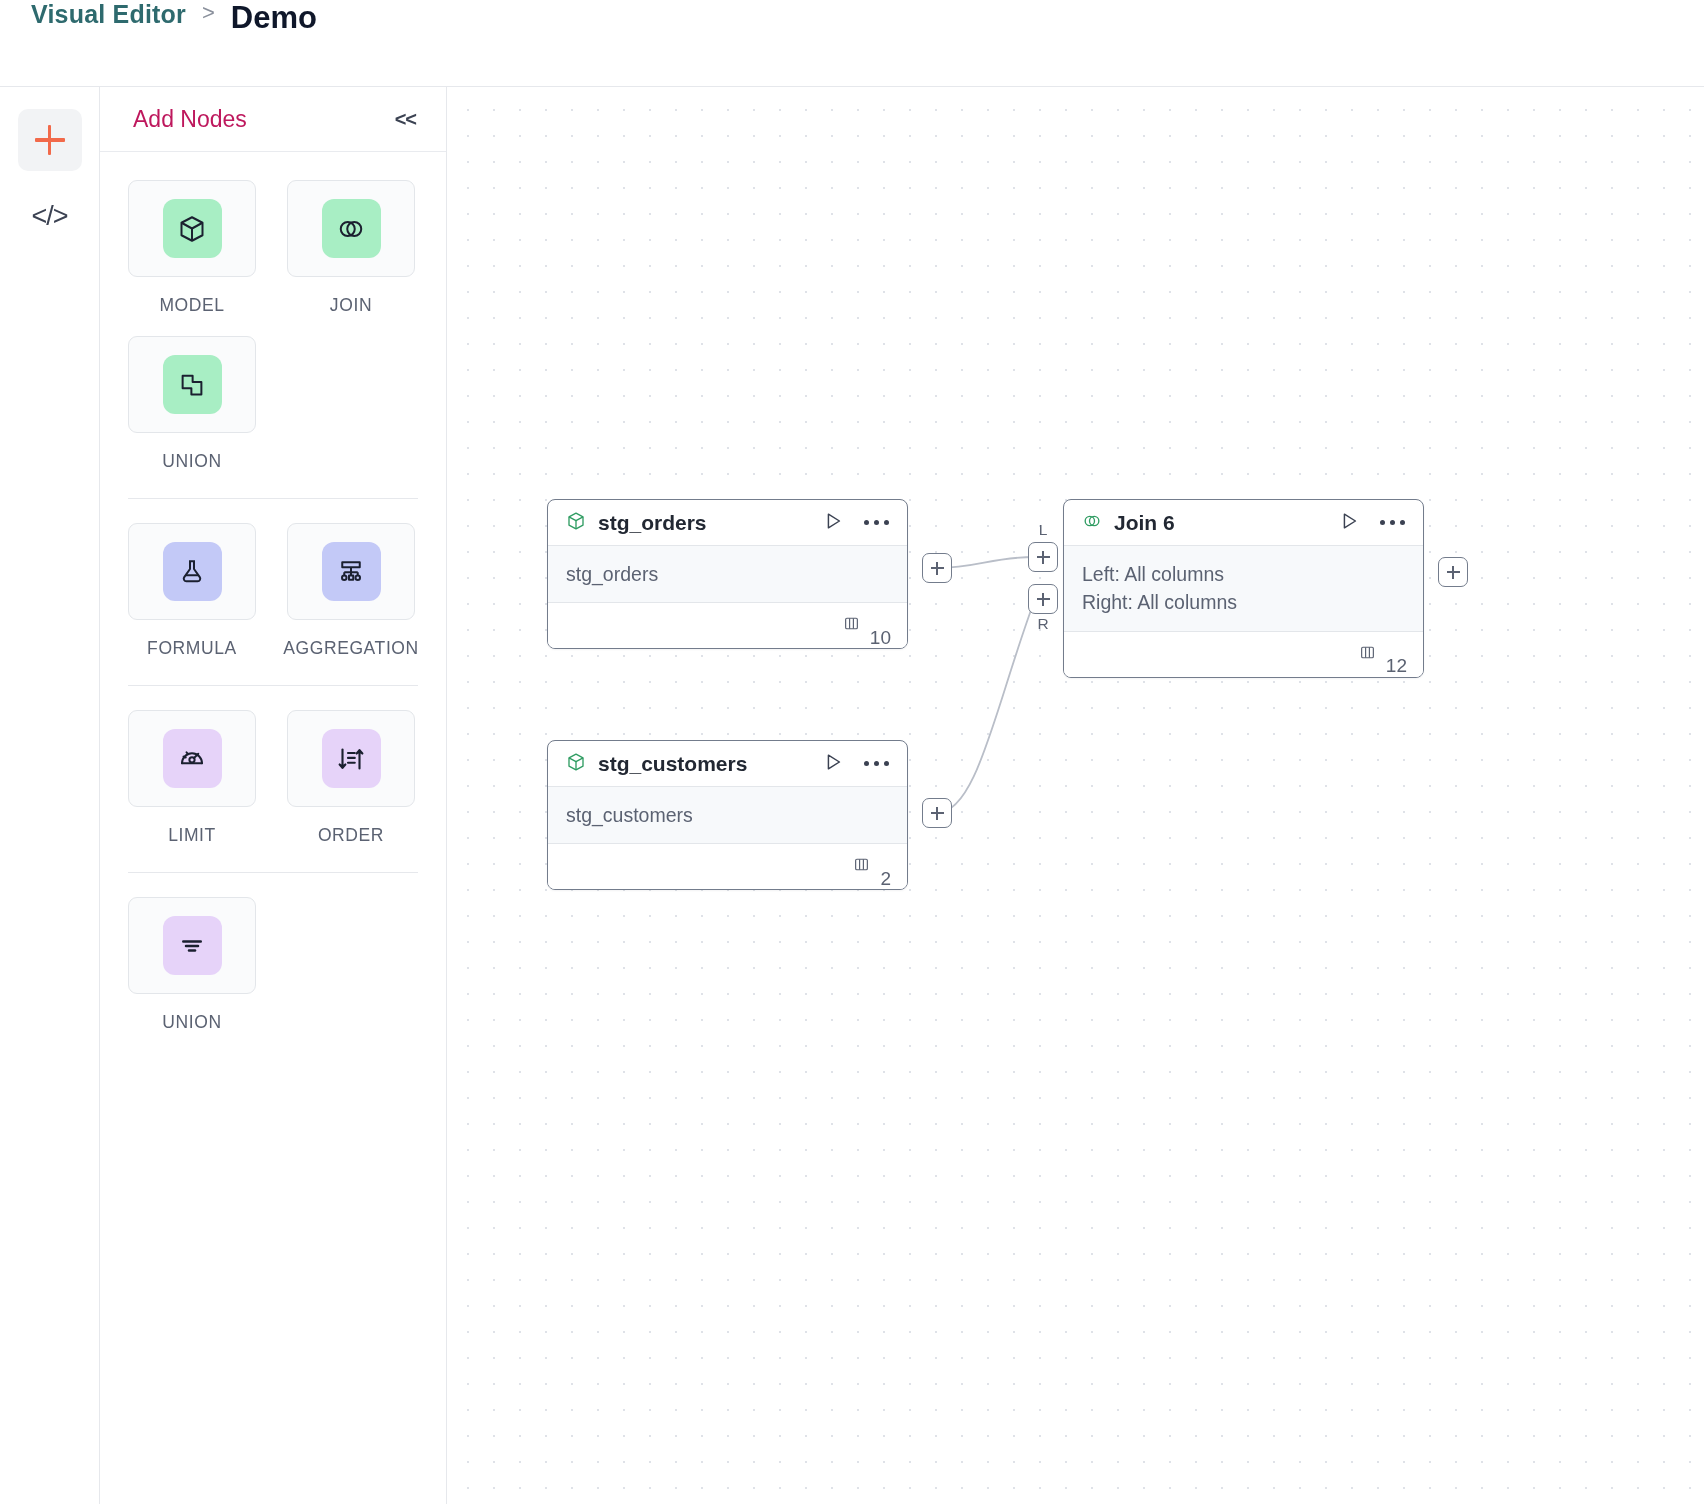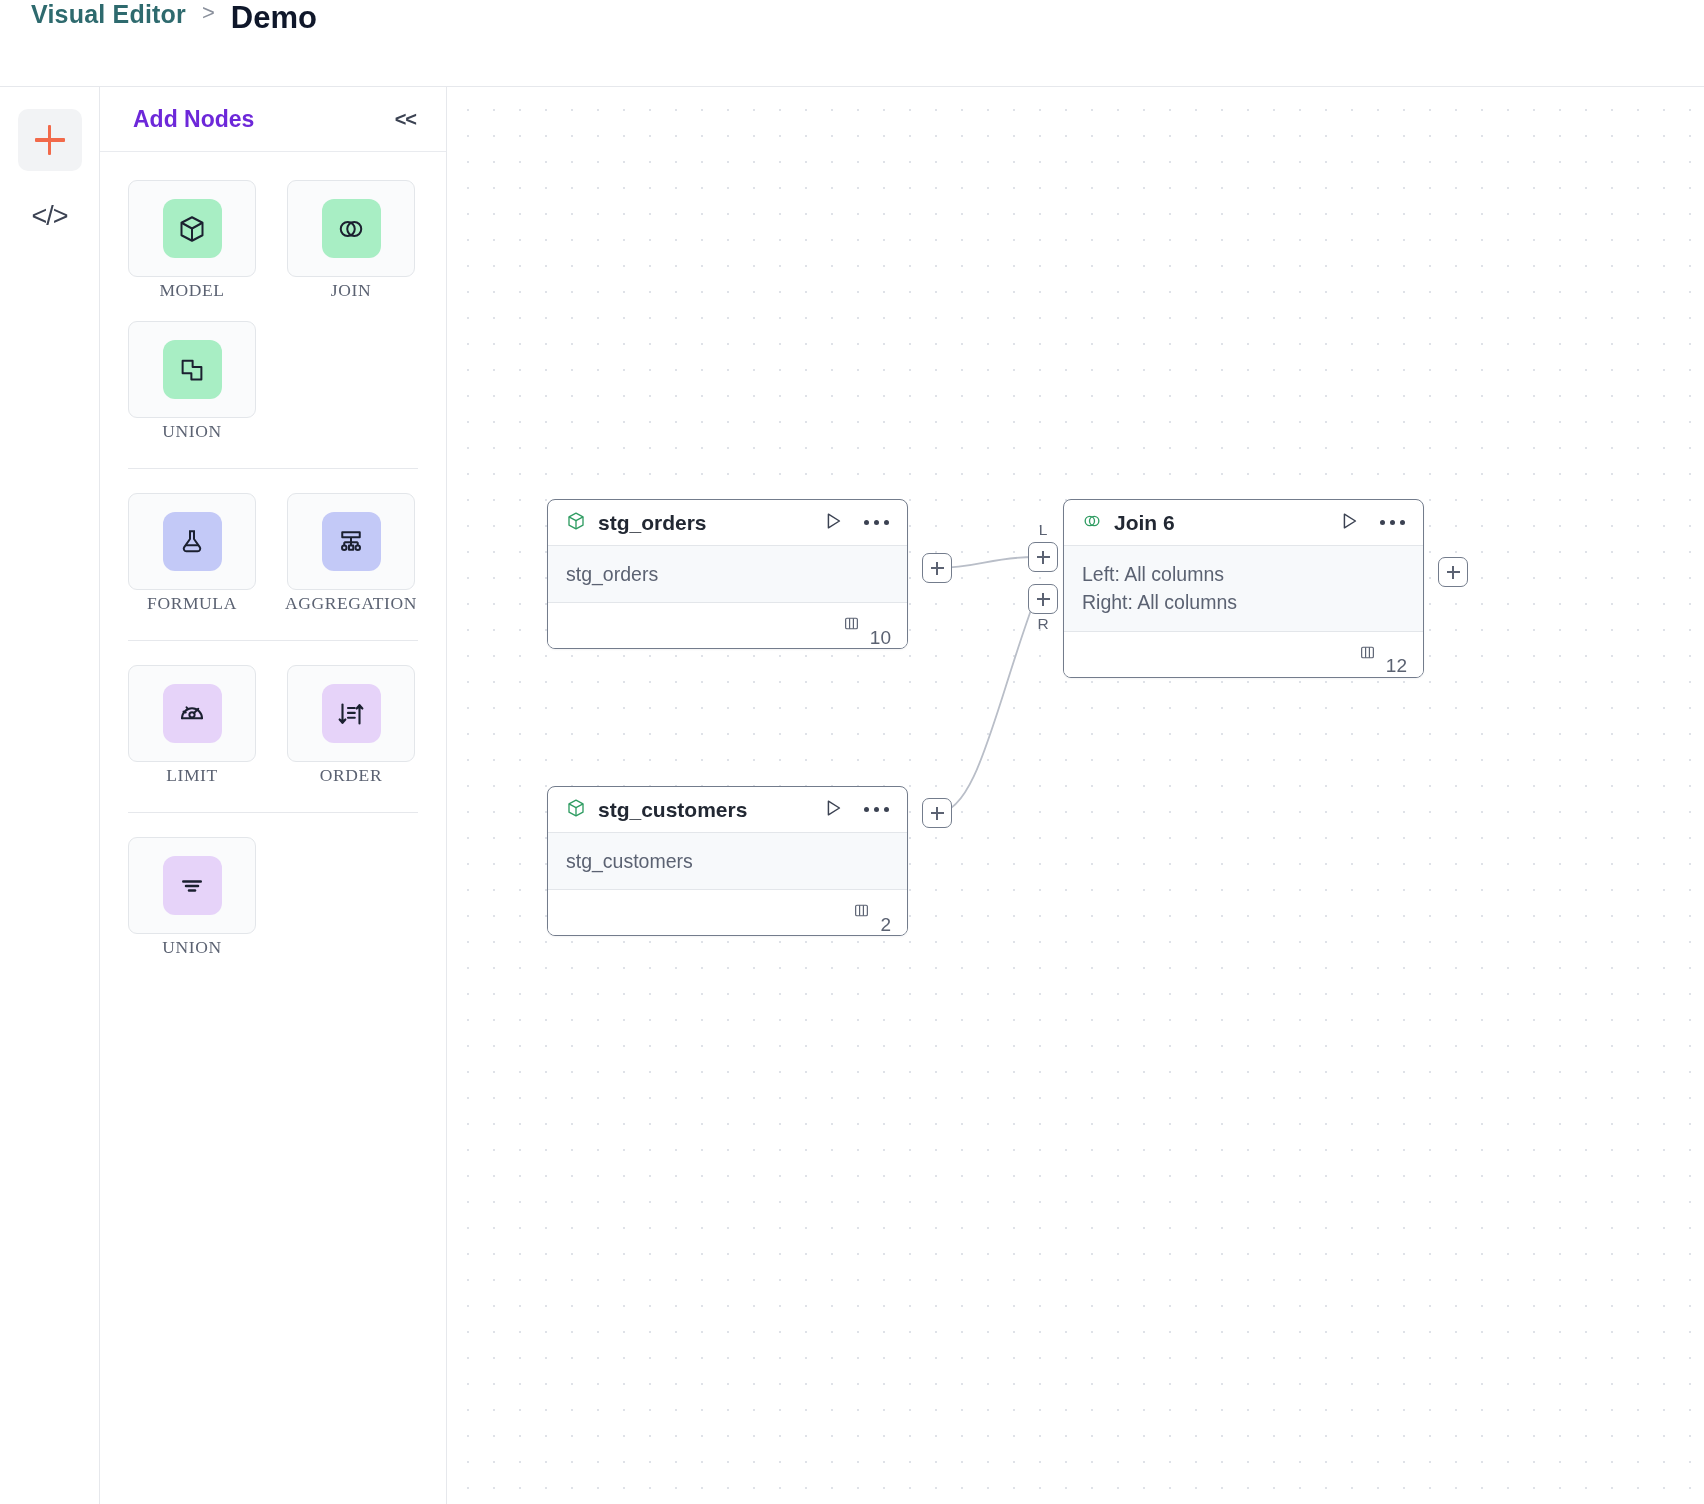--- a/index.html
+++ b/index.html
@@ -53,36 +53,36 @@
   
   .panel {
     width: 347px; flex: 0 0 347px;
     background: #ffffff; border-right: 1px solid #e6e8ec;
     display: flex; flex-direction: column;
   }
   .panel-head {
     height: 65px; display: flex; align-items: center; justify-content: space-between;
     padding: 0 30px 0 33px; border-bottom: 1px solid #e9ebef;
   }
-  .panel-title { font-size: 23px; font-weight: bold; color: #6d28d9; }
+  .panel-title { font-size: 23px; font-weight: normal; color: #be185d; }
   .panel-collapse { font-size: 20px; color: #3b4252; cursor: pointer; letter-spacing: -1px; font-weight: 600;}
 
   .palette { padding: 28px 28px 0 28px; flex: 1; }
   .pal-grid { display: grid; grid-template-columns: 128px 128px; gap: 20px 31px; }
   .pal-item { display: flex; flex-direction: column; align-items: center; cursor: pointer; }
   .pal-tile {
     width: 128px; height: 97px; border: 1px solid #e3e6ea; border-radius: 9px;
     background: #fafbfc; display: flex; align-items: center; justify-content: center;
   }
   .pal-chip { width: 59px; height: 59px; border-radius: 12px;
               display: flex; align-items: center; justify-content: center; }
   .chip-green  { background: #a8eec4; }
   .chip-blue   { background: #c3c9f7; }
   .chip-purple { background: #e6d3f9; }
-  .pal-label { margin-top: 3px; font-size: 17.5px; color: #5b6272; letter-spacing: .6px; font-family: Liberation Serif, serif; }
+  .pal-label { margin-top: 18px; font-size: 17.5px; color: #5b6272; letter-spacing: .6px; }
   .pal-sep { height: 1px; background: #e6e8ec; margin: 26px 0 24px 0; }
 
   
   .canvas {
     flex: 1; position: relative; background: #ffffff;
     background-image: radial-gradient(circle, #dfe2e8 1.2px, transparent 1.3px);
     background-size: 26px 26px; background-position: 8px 10px;
     overflow: hidden;
   }
   .edges { position: absolute; inset: 0; width: 100%; height: 100%; }
@@ -358,21 +358,21 @@
         </span>
         <span class="col-count">12</span>
       </div>
     </div>
     <div class="port-tag" style="left:581px; top:434px;">L</div>
     <div class="port" style="left:581px; top:455px;"></div>
     <div class="port" style="left:581px; top:497px;"></div>
     <div class="port-tag" style="left:581px; top:528px;">R</div>
     <div class="port" style="left:991px; top:470px;"></div>
 
-    <div class="node" style="left:100px; top:699px;">
+    <div class="node" style="left:100px; top:653px;">
       <div class="node-head">
         <span>
           <svg width="20" height="20" viewBox="0 0 24 24" fill="none" stroke="#2f9c62" stroke-width="1.6" stroke-linejoin="round">
             <path d="M12 2.6 20.4 7v10L12 21.4 3.6 17V7z"></path>
               <path d="M3.6 7 12 11.6 20.4 7"></path>
               <path d="M12 11.6v9.8"></path>
           </svg>
         </span>
         <span class="node-title">stg_customers</span>
         <span class="node-actions">

